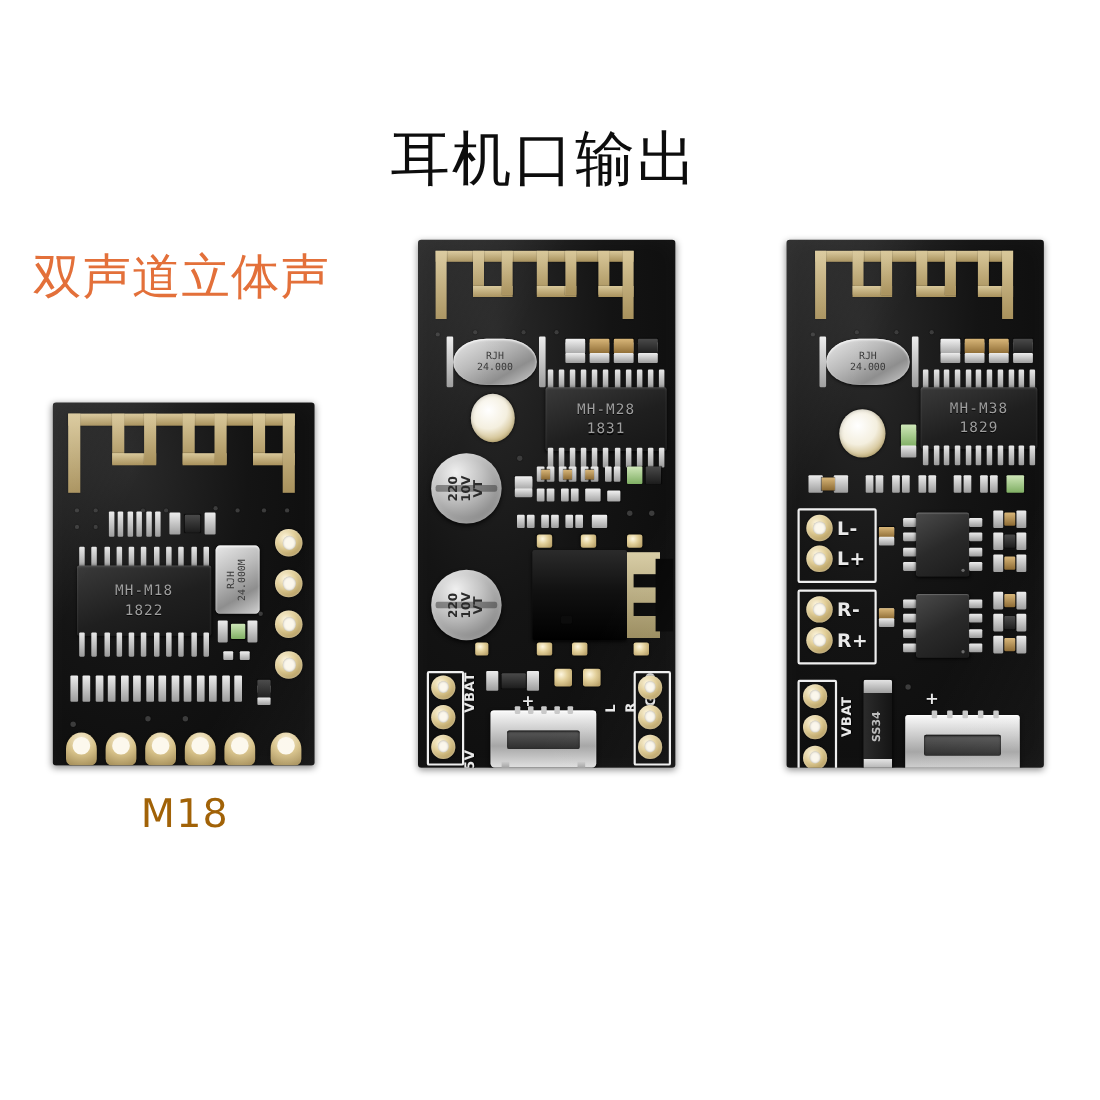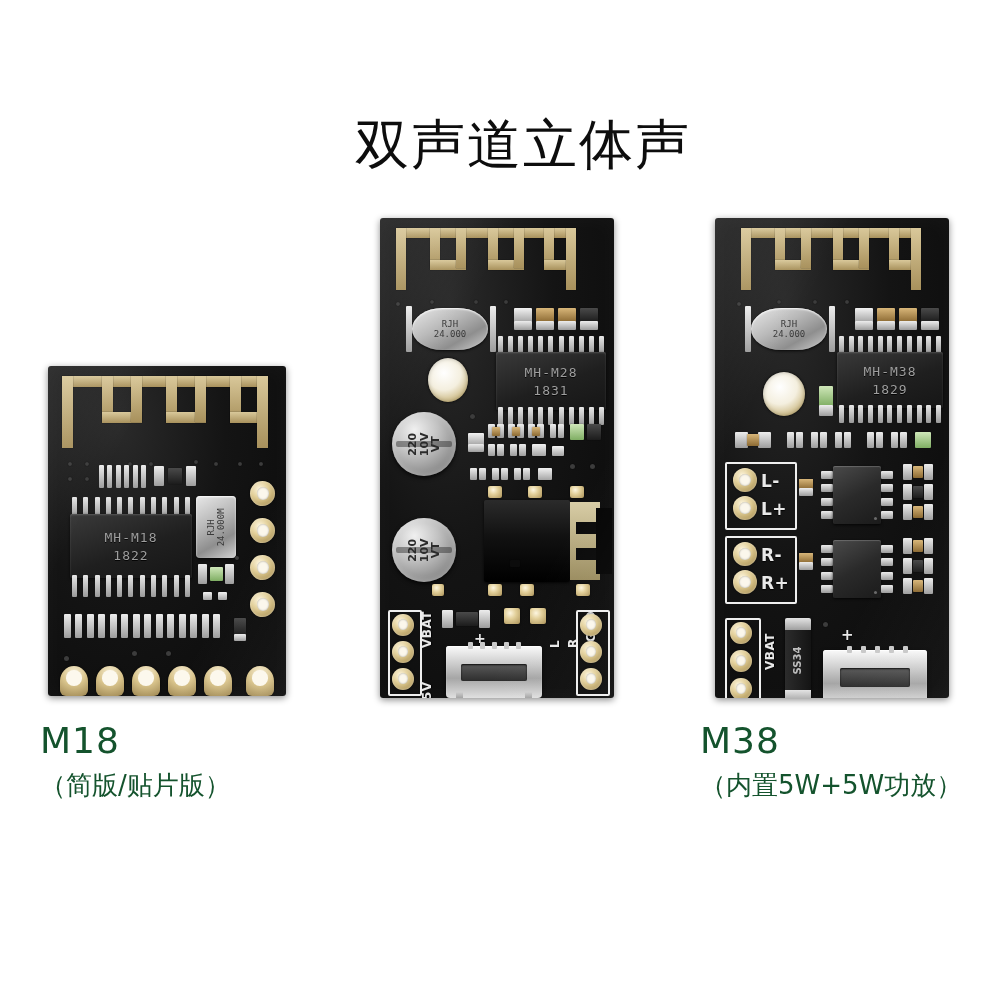--- a/index.html
+++ b/index.html
@@ -24,21 +24,21 @@
     position:absolute;left:30px;
     font-size:44px;line-height:1;letter-spacing:1px;
     white-space:nowrap;font-weight:300;
     font-family:"DejaVu Sans","Liberation Sans",sans-serif;
   }
   .feat-0{top:152px;}
   .feat-1{top:230px;}
   .feat-2{top:305px;}
 
   
-  .cap{position:absolute;color:#14532d;white-space:nowrap;}
+  .cap{position:absolute;text-align:center;color:#a16207;white-space:nowrap;}
   .cap .model{
     font-size:36px;line-height:1.05;letter-spacing:1px;
     font-family:"DejaVu Sans","Liberation Sans",sans-serif;
   }
   .cap .sub{
     font-size:26px;line-height:1.35;margin-top:8px;
     font-family:"DejaVu Sans","Liberation Sans",sans-serif;
   }
 
   
@@ -211,22 +211,23 @@
     background:radial-gradient(circle at 40% 34%, #ffffff 0%, #f4efdf 45%, #cbb882 78%, #9a864f 100%);
     box-shadow:0 0 3px rgba(0,0,0,.85), inset 0 0 4px rgba(0,0,0,.25);
   }
   .tinyvia{position:absolute;border-radius:50%;background:#3c3c3c;box-shadow:0 0 1px #000;}
 </style>
 </head>
 <body>
 
 <div id="stage">
 
-  <div class="headline">双声道立体声</div>
-
+  <div class="headline">耳机口输出</div>
+
+  <div class="feat feat-1" style="color:#e3703a">双声道立体声</div>
 
   <div class="pcb" style="left:48px;top:366px;width:238px;height:330px;">
 
     <div class="ant" style="left:14px;top:4px;width:212px;height:78px;">
       <i style="left:0;top:6px;width:206px;height:11px;"></i>
       <i style="left:0;top:6px;width:11px;height:72px;"></i>
       <i style="left:40px;top:6px;width:11px;height:46px;"></i>
       <i style="left:40px;top:42px;width:40px;height:11px;"></i>
       <i style="left:69px;top:6px;width:11px;height:46px;"></i>
       <i style="left:104px;top:6px;width:11px;height:46px;"></i>
@@ -823,22 +824,17 @@
       <div class="fing" style="left:52px;"></div>
       <div class="fing" style="left:66px;"></div>
       <div class="fing" style="left:80px;"></div>
       <div class="slot"></div>
 
     </div>
   </div>
 
   <div class="cap" style="left:40px;top:722px;width:256px;">
     <div class="model">M18</div>
-    <div class="sub">（简版/贴片版）</div>
   </div>
   <div class="cap" style="left:368px;top:722px;width:256px;">
   </div>
-  <div class="cap" style="left:700px;top:722px;width:280px;">
-    <div class="model">M38</div>
-    <div class="sub">（内置5W+5W功放）</div>
-  </div>
 
 </div>
 
 </body></html>

